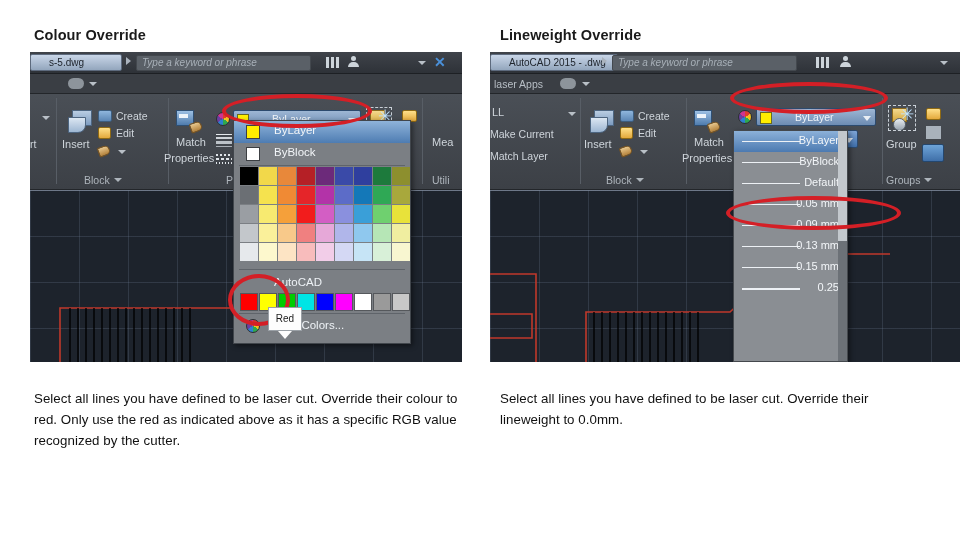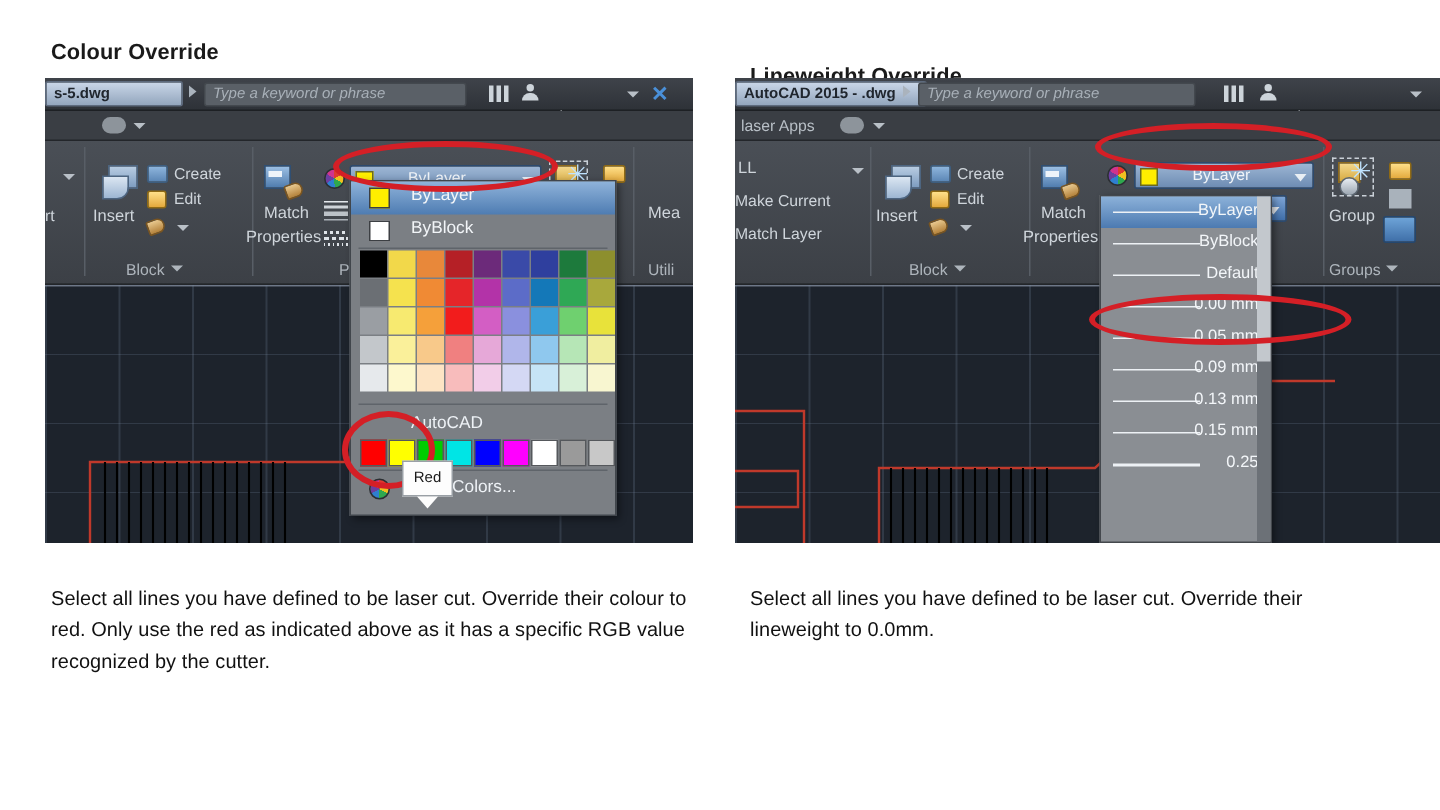--- a/index.html
+++ b/index.html
@@ -14,21 +14,21 @@
   
   .col-heading {
     position: absolute;
     font-size: 14.5px;
     font-weight: bold;
     color: #1a1a1a;
     letter-spacing: .1px;
     white-space: nowrap;
   }
   #heading-left  { left: 34px;  top: 27px; }
-  #heading-right { left: 500px; top: 27px; margin-top: 16px; }
+  #heading-right { left: 500px; top: 27px; }
 
   
   .caption {
     position: absolute;
     font-size: 13.3px;
     color: #111;
     line-height: 21px;
     width: 430px;
     letter-spacing: .05px;
   }
@@ -49,21 +49,21 @@
     position: absolute; left: 0; right: 0; top: 0; height: 22px;
     background: linear-gradient(#3f434a, #2e3238);
     border-bottom: 1px solid #1d2024;
   }
   .title-file {
     position: absolute; left: 0; top: 2px; height: 17px;
     background: linear-gradient(#c9d6e8, #93a6bd);
     border: 1px solid #5d6a7d;
     border-radius: 2px;
     color: #20262e; font-size: 10px; line-height: 15px;
-    padding-left: 5px; white-space: nowrap; overflow: hidden; font-weight: bold;
+    padding-left: 18px; white-space: nowrap; overflow: hidden;
   }
   .search-arrow {
     position: absolute; top: 5px; width: 0; height: 0;
     border-left: 5px solid #aab3bd;
     border-top: 4px solid transparent; border-bottom: 4px solid transparent;
   }
   .search-box {
     position: absolute; top: 3px; height: 16px;
     background: #5a6067; border: 1px solid #43484e; border-radius: 2px;
   }
@@ -627,24 +627,20 @@
           <div class="lw-item">
             <div class="ln" style="height: 1px; width: 58px;"></div>
             <div class="txt">ByBlock</div>
           </div>
           <div class="lw-item">
             <div class="ln" style="height: 1px; width: 58px;"></div>
             <div class="txt">Default</div>
           </div>
           <div class="lw-item">
             <div class="ln" style="height: 1px; width: 58px;"></div>
-            <div class="txt">0.00 mm</div>
-          </div>
-          <div class="lw-item">
-            <div class="ln" style="height: 1px; width: 58px;"></div>
             <div class="txt">0.05 mm</div>
           </div>
           <div class="lw-item">
             <div class="ln" style="height: 1px; width: 58px;"></div>
             <div class="txt">0.09 mm</div>
           </div>
           <div class="lw-item">
             <div class="ln" style="height: 1px; width: 58px;"></div>
             <div class="txt">0.13 mm</div>
           </div>

